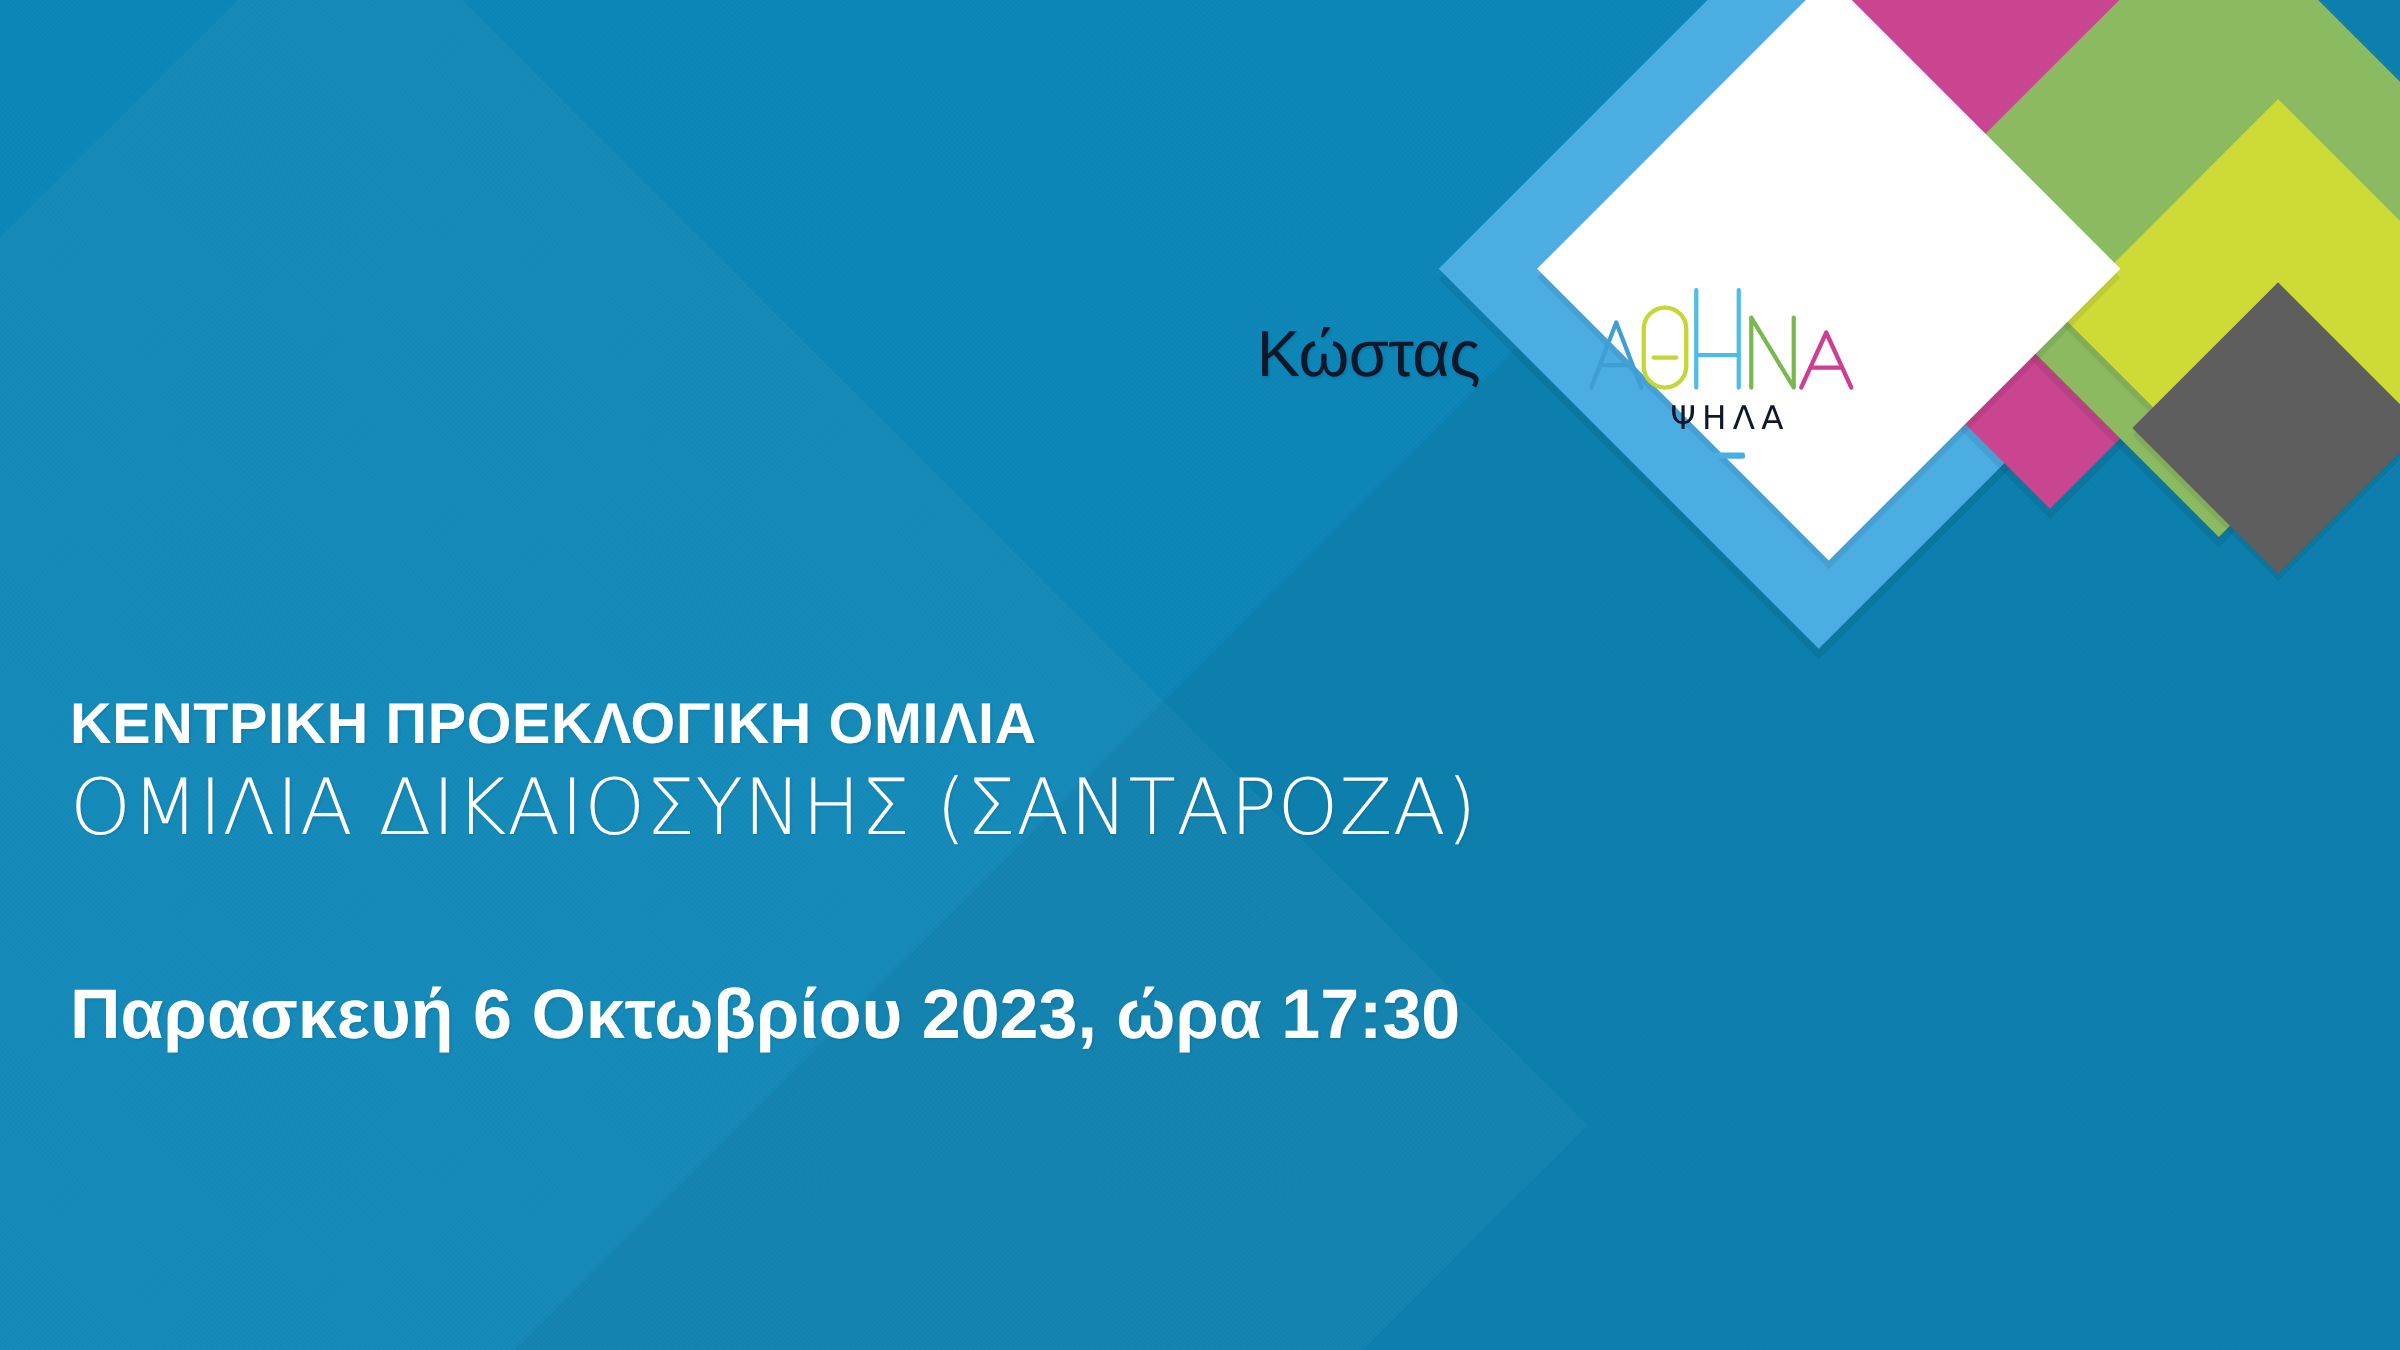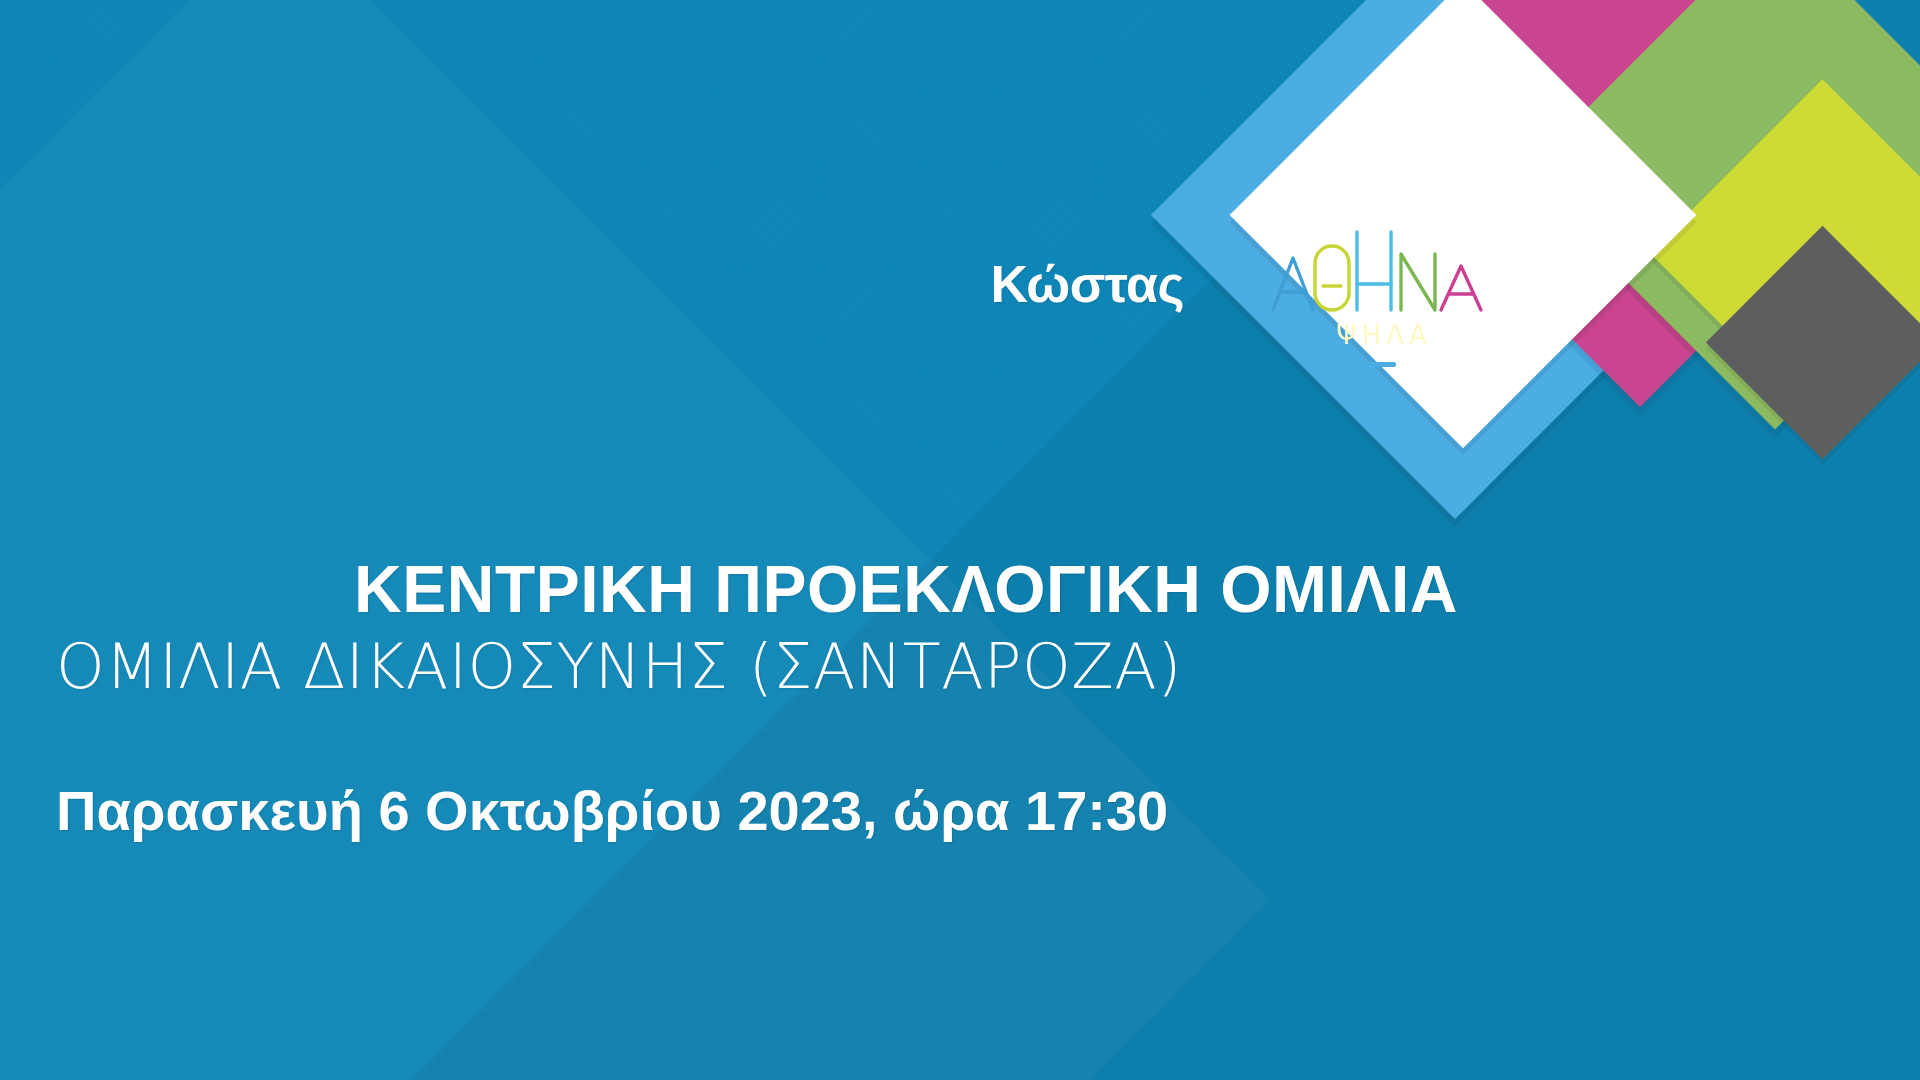--- a/index.html
+++ b/index.html
@@ -110,67 +110,66 @@
     justify-content: center;
     pointer-events: none;
   }
   .logo-word {
     display: block;
     line-height: 1;
   }
   .logo-sub {
     font-size: 26px;
     letter-spacing: 5px;
-    color: #fef9c3;
+    color: #0f172a;
     font-weight: 400;
     margin-top: 4px;
     font-family: "DejaVu Sans", sans-serif;
     margin-left: 16px;
   }
   .logo-rule {
     width: 40px;
     height: 5px;
     background: #4cade3;
     border-radius: 2px;
     margin-top: 12px;
   }
 
   
   .speaker {
     position: absolute;
     right: 736px;
     top: 255px;
     width: 640px;
     text-align: right;
-    color: #ffffff;
-    font-weight: bold;
+    color: #0f172a;
+    font-weight: normal;
     font-size: 52px;
     line-height: 1.12;
     letter-spacing: -0.5px;
     text-shadow: 1px 1px 2px rgba(0,0,0,.12);
   }
   .speaker-line { display: block; }
 
   
   .headline-block {
     position: absolute;
     left: 56px;
     top: 555px;
     width: 1700px;
     color: #ffffff;
   }
   .headline-main {
     display: block;
     font-weight: bold;
-    font-size: 66px;
+    font-size: 46px;
     line-height: 1.04;
     letter-spacing: 0.5px;
     text-shadow: 1px 1px 2px rgba(0,0,0,.12);
     white-space: nowrap;
-    text-align: center;
   }
   .headline-sub {
     display: block;
     font-weight: 300;
     font-size: 62px;
     line-height: 1.12;
     letter-spacing: 0.5px;
     margin-top: 8px;
     white-space: nowrap;
     font-family: "DejaVu Sans", sans-serif;

